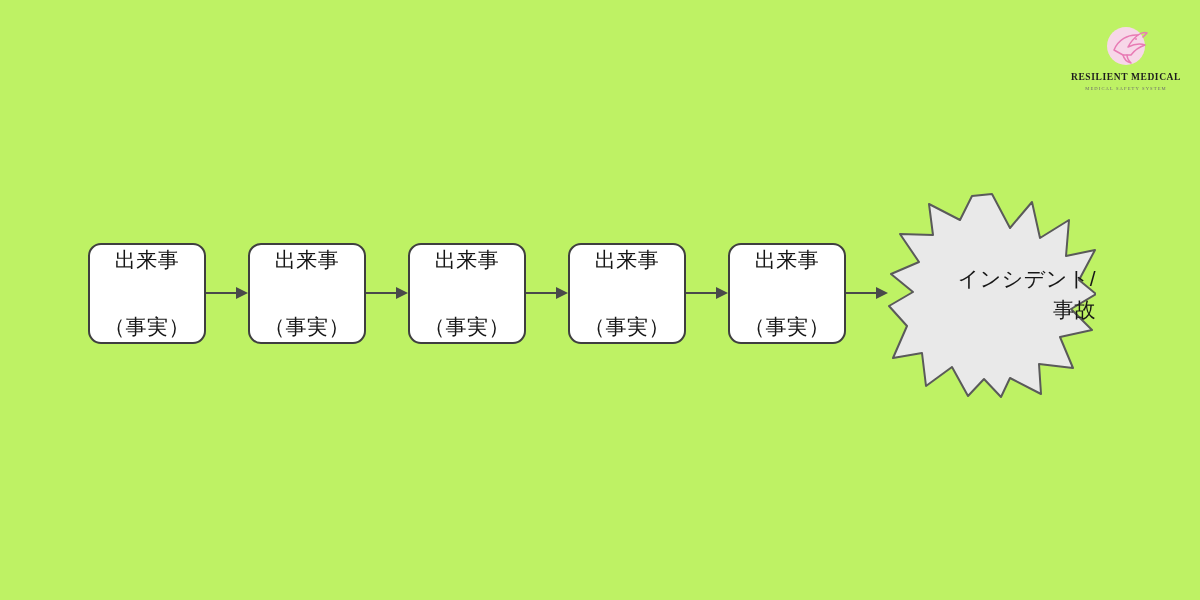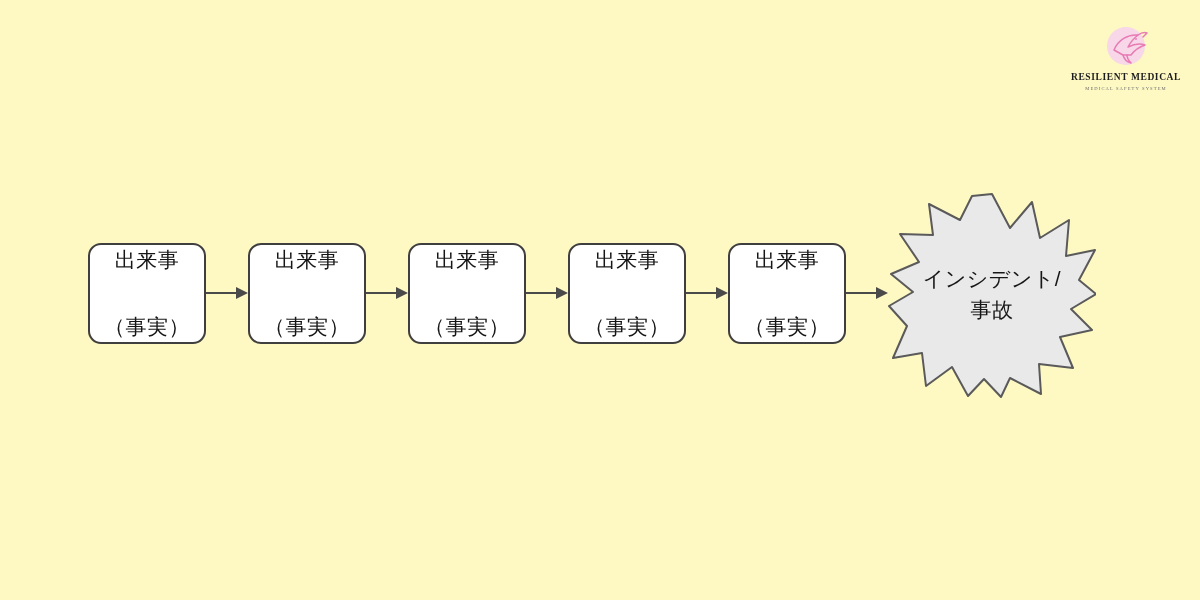--- a/index.html
+++ b/index.html
@@ -14,21 +14,21 @@
     overflow: hidden;
     position: relative;
   }
 
   #slide {
     position: absolute;
     left: 0;
     top: 0;
     width: 1200px;
     height: 600px;
-    background: #fef9c3;
+    background: #bef264;
   }
 
   
   #brand {
     position: absolute;
     right: 18px;
     top: 20px;
     width: 112px;
     text-align: center;
     line-height: 1;
@@ -110,21 +110,21 @@
     height: 208px;
   }
   #burst-label {
     position: absolute;
     left: 0;
     top: 0;
     width: 208px;
     height: 208px;
     display: flex;
     flex-direction: column;
-    align-items: center;
+    align-items: flex-end;
     justify-content: center;
     text-align: center;
   }
   .burst-line {
     font-size: 21px;
     color: #161616;
     line-height: 1.5;
     letter-spacing: 0.5px;
     white-space: nowrap;
   }

